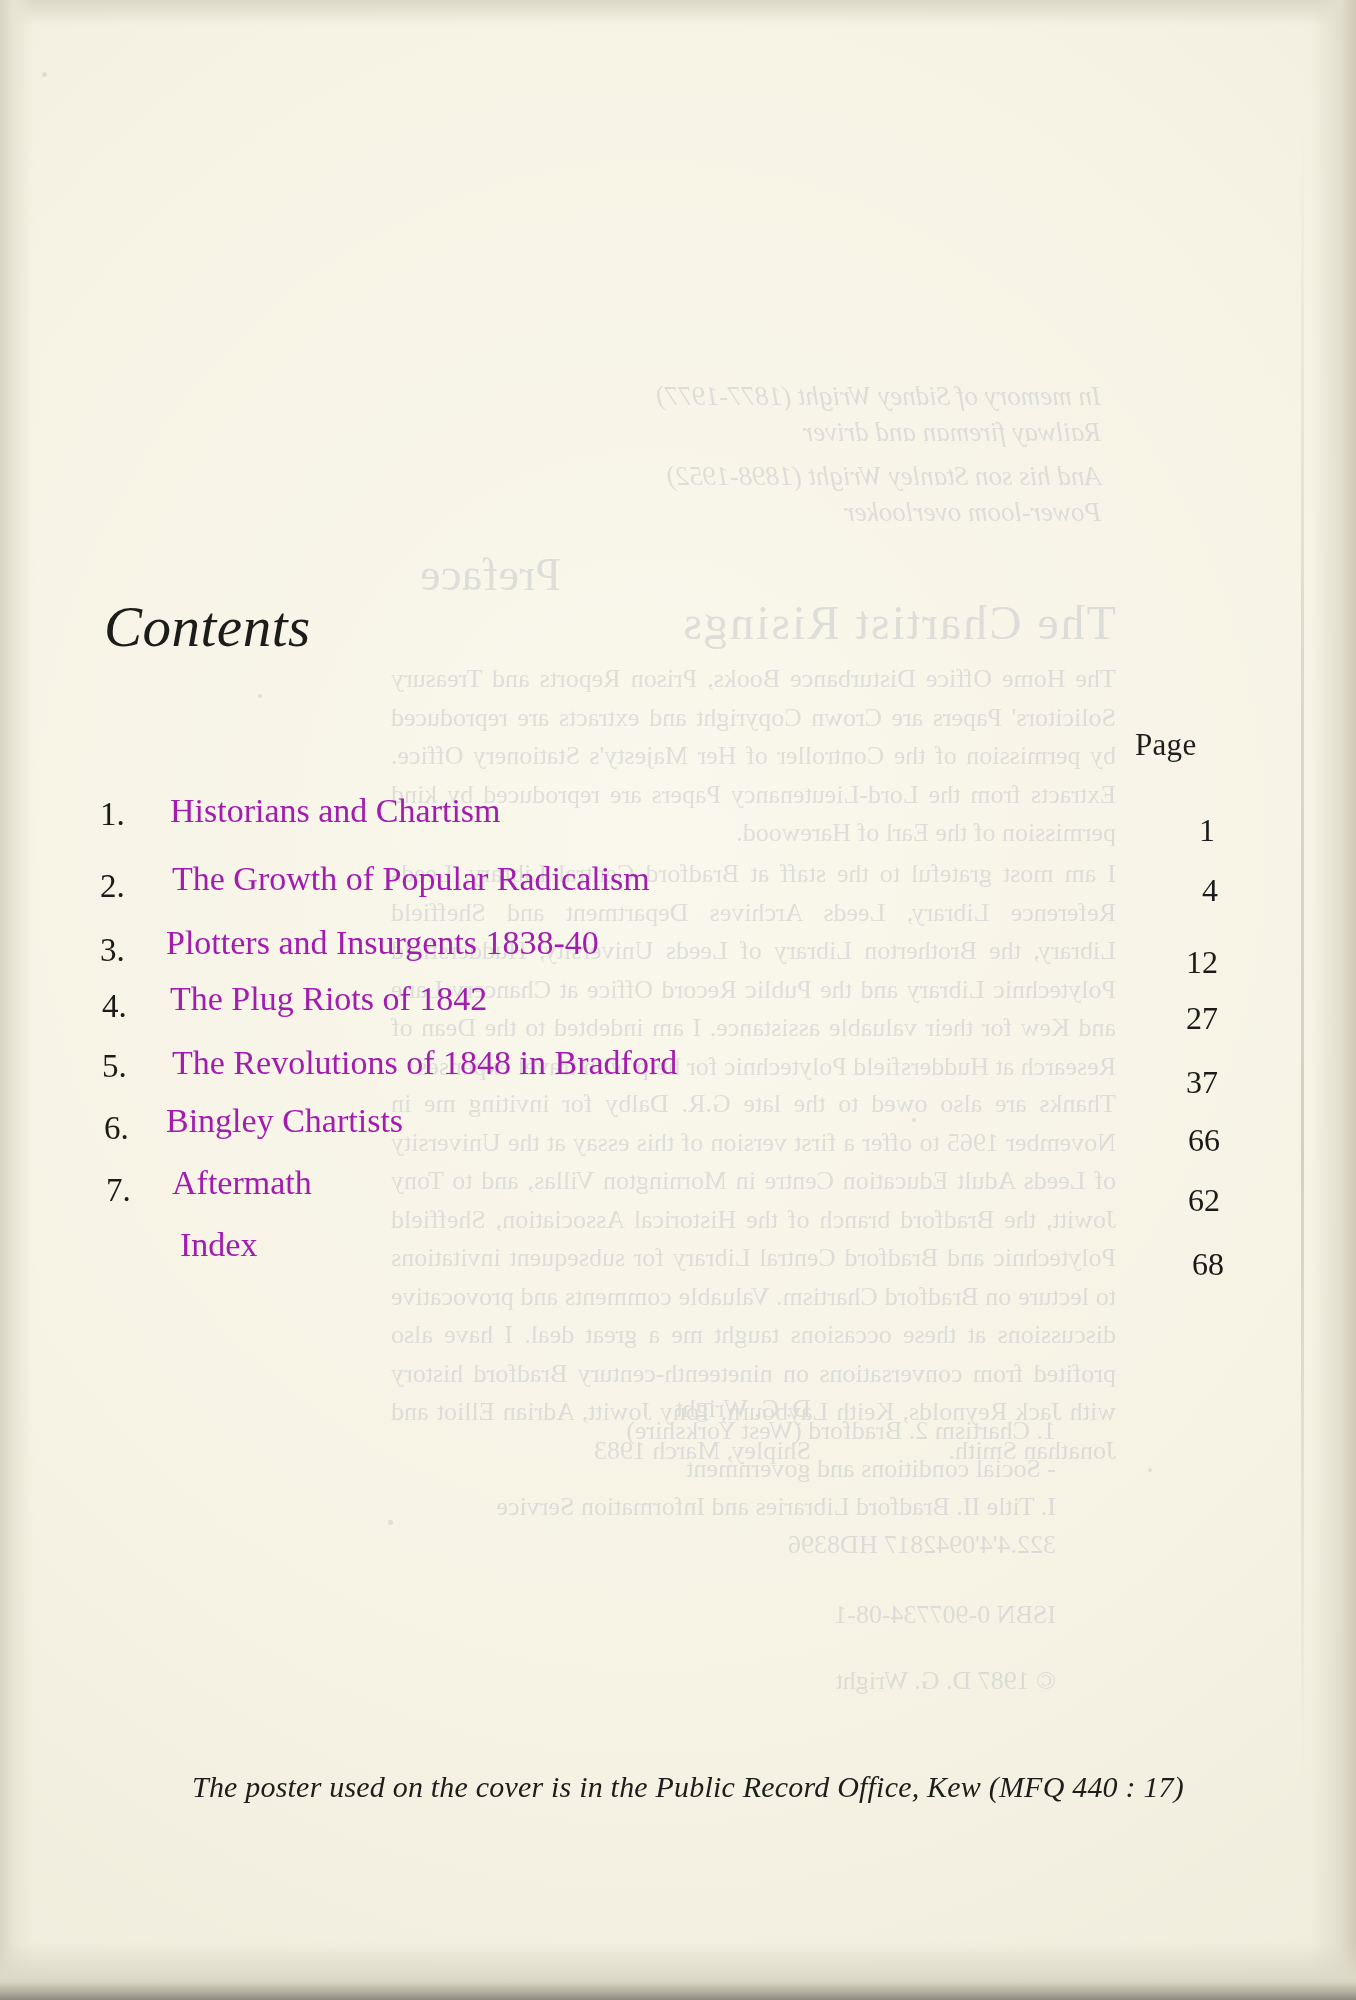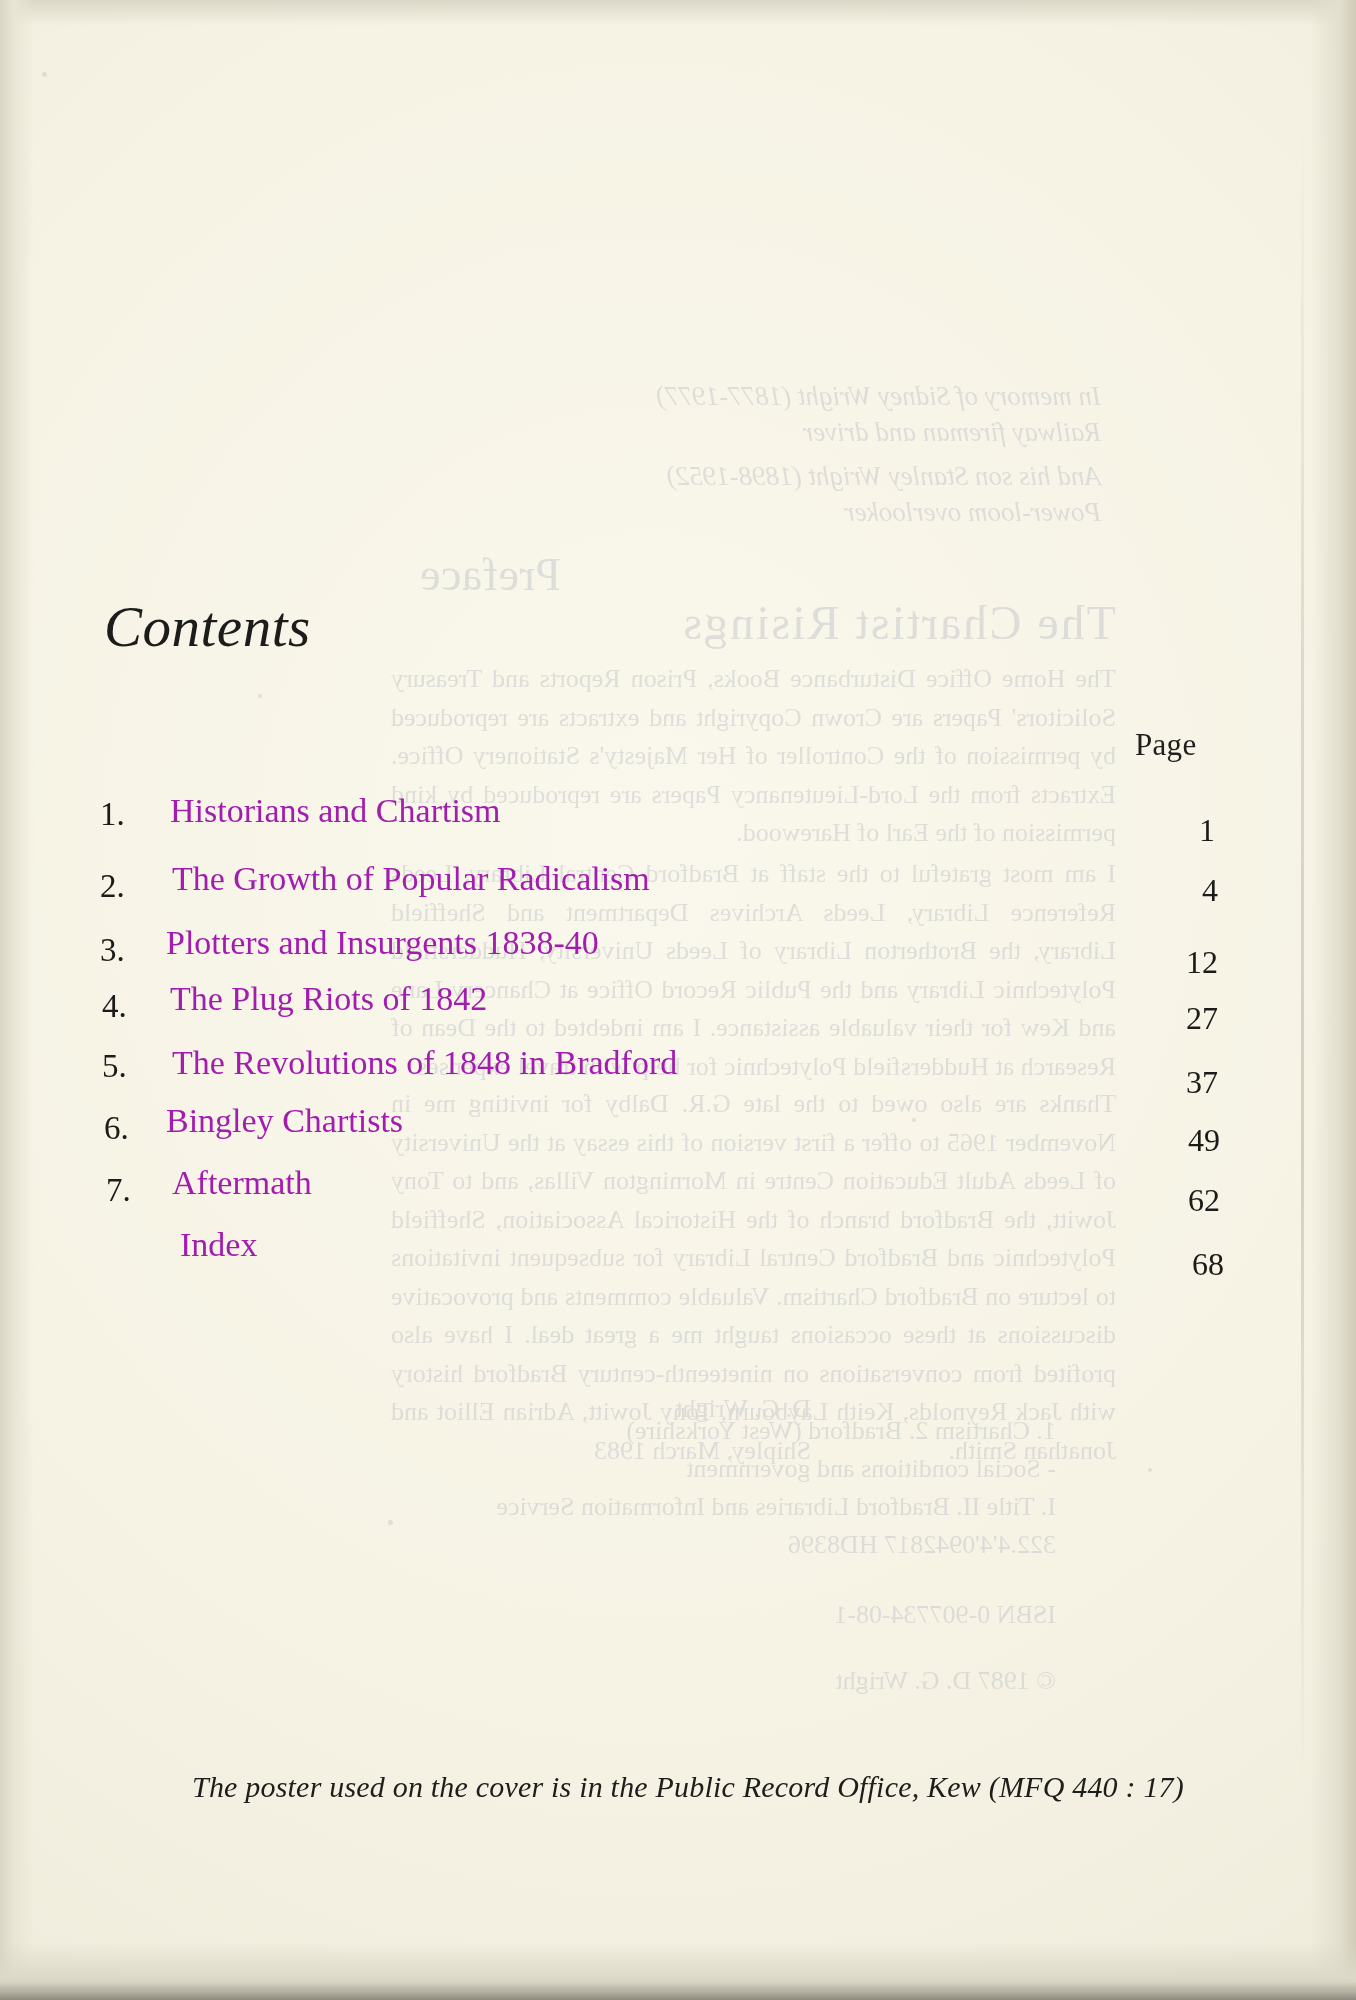--- a/index.html
+++ b/index.html
@@ -232,21 +232,21 @@
 
       <div class="toc-row" style="height:60px;">
         <span class="toc-num" style="left:102px; top:12px;">5.</span>
         <span class="toc-title" style="left:172px; top:8px;">The Revolutions of 1848 in Bradford</span>
         <span class="toc-page" style="left:1078px; width:140px; top:28px;">37</span>
       </div>
 
       <div class="toc-row" style="height:60px;">
         <span class="toc-num" style="left:104px; top:14px;">6.</span>
         <span class="toc-title" style="left:166px; top:6px;">Bingley Chartists</span>
-        <span class="toc-page" style="left:1078px; width:142px; top:26px;">49</span>
+        <span class="toc-page" style="left:1078px; width:142px; top:26px;">66</span>
       </div>
 
       <div class="toc-row" style="height:60px;">
         <span class="toc-num" style="left:106px; top:16px;">7.</span>
         <span class="toc-title" style="left:172px; top:8px;">Aftermath</span>
         <span class="toc-page" style="left:1078px; width:142px; top:26px;">62</span>
       </div>
 
       <div class="toc-row" style="height:60px;">
         <span class="toc-num" style="left:106px; top:16px;"></span>

